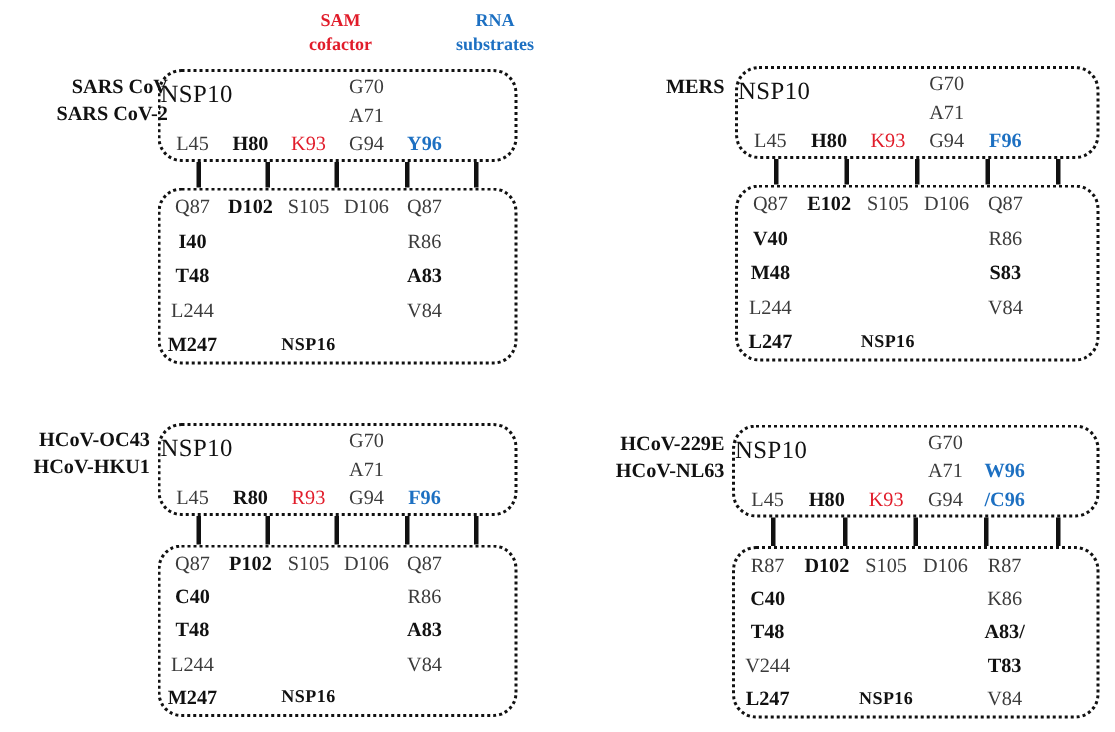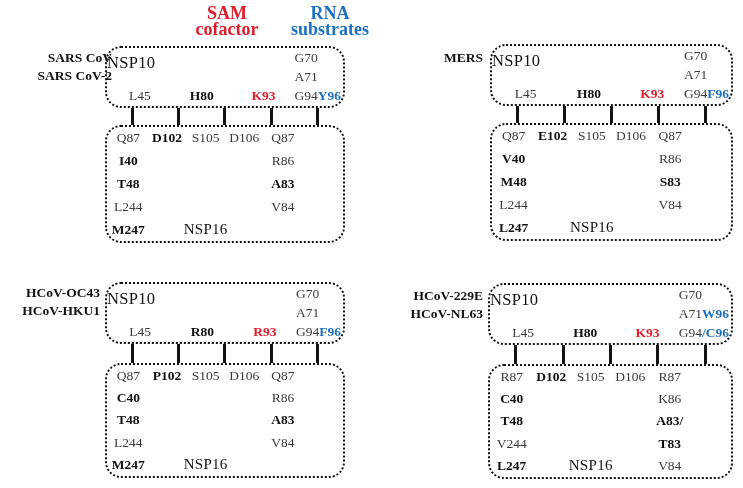--- a/index.html
+++ b/index.html
@@ -17,21 +17,21 @@
     background: #ffffff;
     font-family: "Liberation Serif", "DejaVu Serif", serif;
     color: var(--ink);
     overflow: hidden;
   }
   
   .hdr {
     position: absolute;
     text-align: center;
     font-weight: bold;
-    font-size: 18px;
+    font-size: 12px;
     line-height: 15.5px;
     top: 6px;
   }
   .hdr-sam { left: 181px; width: 92px; color: var(--red); }
   .hdr-rna { left: 283px; width: 94px; color: var(--blue); }
   
   .virus {
     position: absolute;
     text-align: right;
     font-weight: bold;
@@ -63,45 +63,45 @@
     position: absolute;
     left: 0;
     top: 5px;
     font-weight: normal;
     font-size: 16.5px;
     letter-spacing: 0.3px;
     color: var(--ink);
   }
   .grid10 {
     display: grid;
-    grid-template-columns: repeat(3, 1fr);
+    grid-template-columns: repeat(6, 1fr);
     grid-template-rows: 19px 19px 20px;
     align-items: center;
     justify-items: center;
     height: 100%;
   }
   .grid16 {
     display: grid;
     grid-template-columns: repeat(6, 1fr);
     grid-template-rows: repeat(5, 1fr);
     align-items: center;
     justify-items: center;
     height: 100%;
   }
   .title16 {
-    font-weight: normal;
-    font-size: 15px;
+    font-weight: bold;
+    font-size: 12px;
     letter-spacing: 0.3px;
     grid-row: 5;
     grid-column: 2 / span 3;
     color: var(--ink);
   }
   .res { font-size: 13.5px; color: var(--gray); white-space: nowrap; }
   .b    { font-weight: bold; color: var(--ink); }
-  .red  { font-weight: bold; color: var(--red); }
+  .red  { font-weight: normal; color: var(--red); }
   .blue { font-weight: bold; color: var(--blue); }
   .c1 { grid-column: 1; } .c2 { grid-column: 2; } .c3 { grid-column: 3; }
   .c4 { grid-column: 4; } .c5 { grid-column: 5; }
   .r1 { grid-row: 1; } .r2 { grid-row: 2; } .r3 { grid-row: 3; }
   .r4 { grid-row: 4; } .r5 { grid-row: 5; }
   
   .connector {
     height: 17px;
     display: grid;
     grid-template-columns: repeat(5, 1fr);

